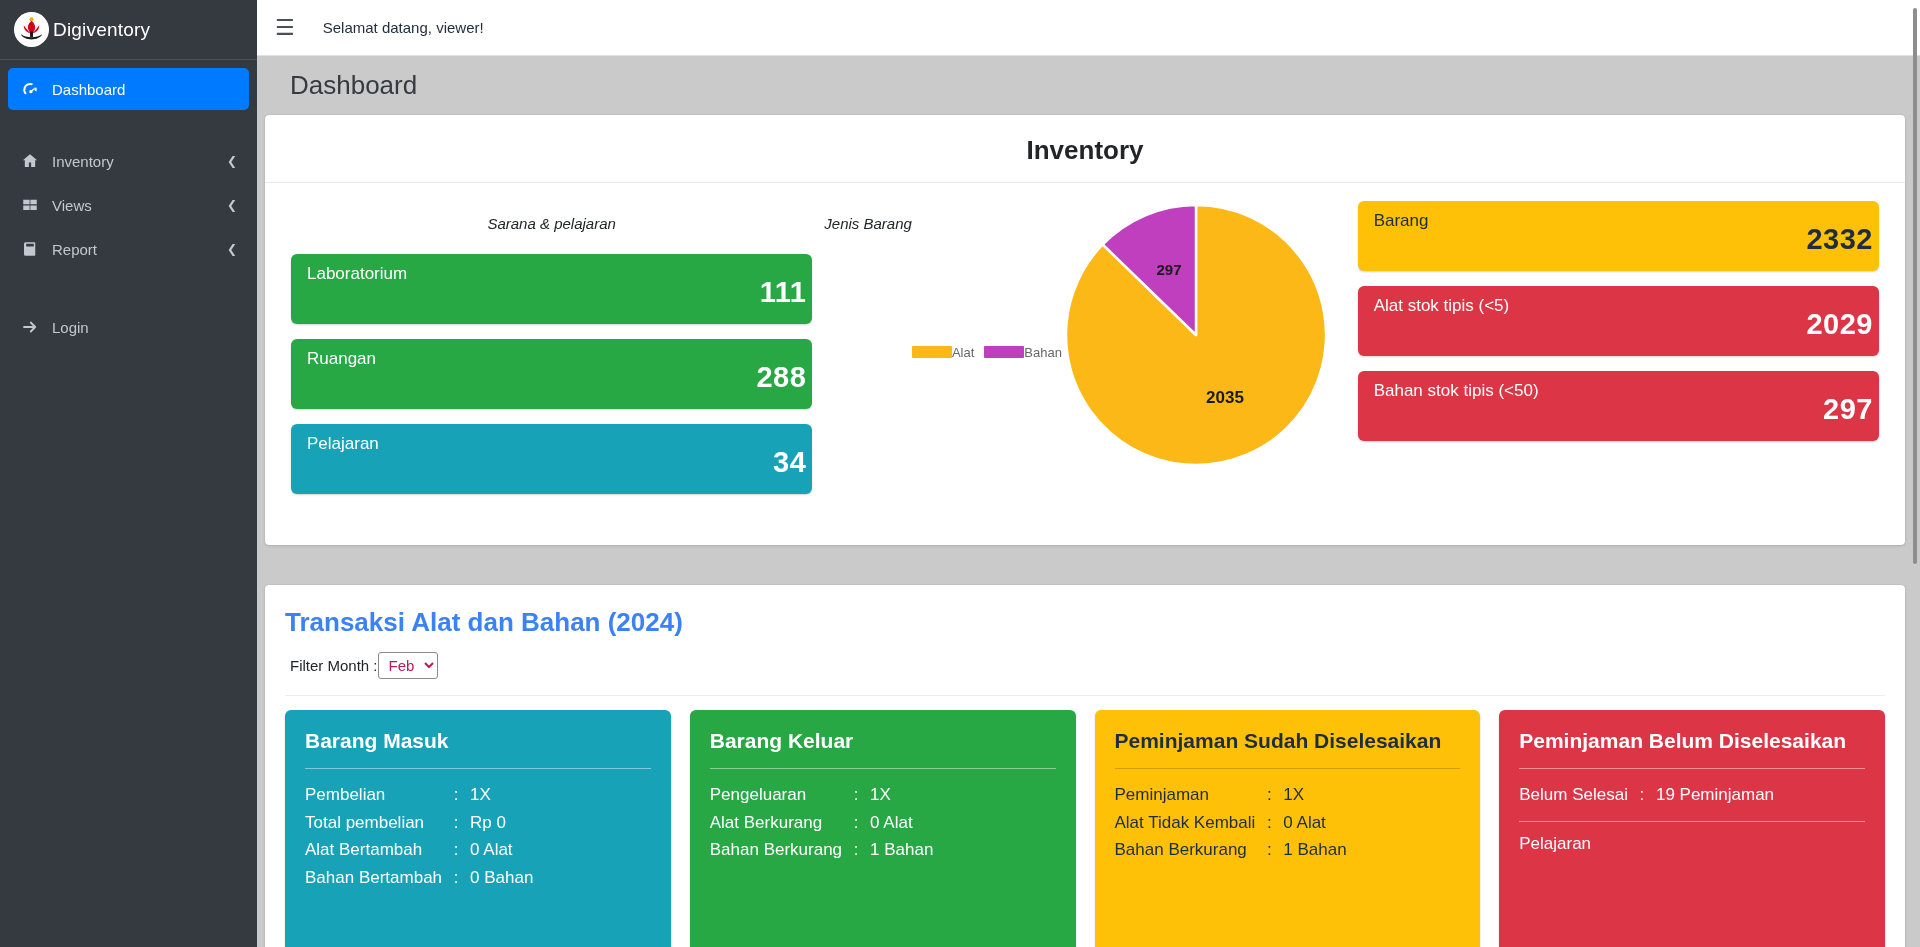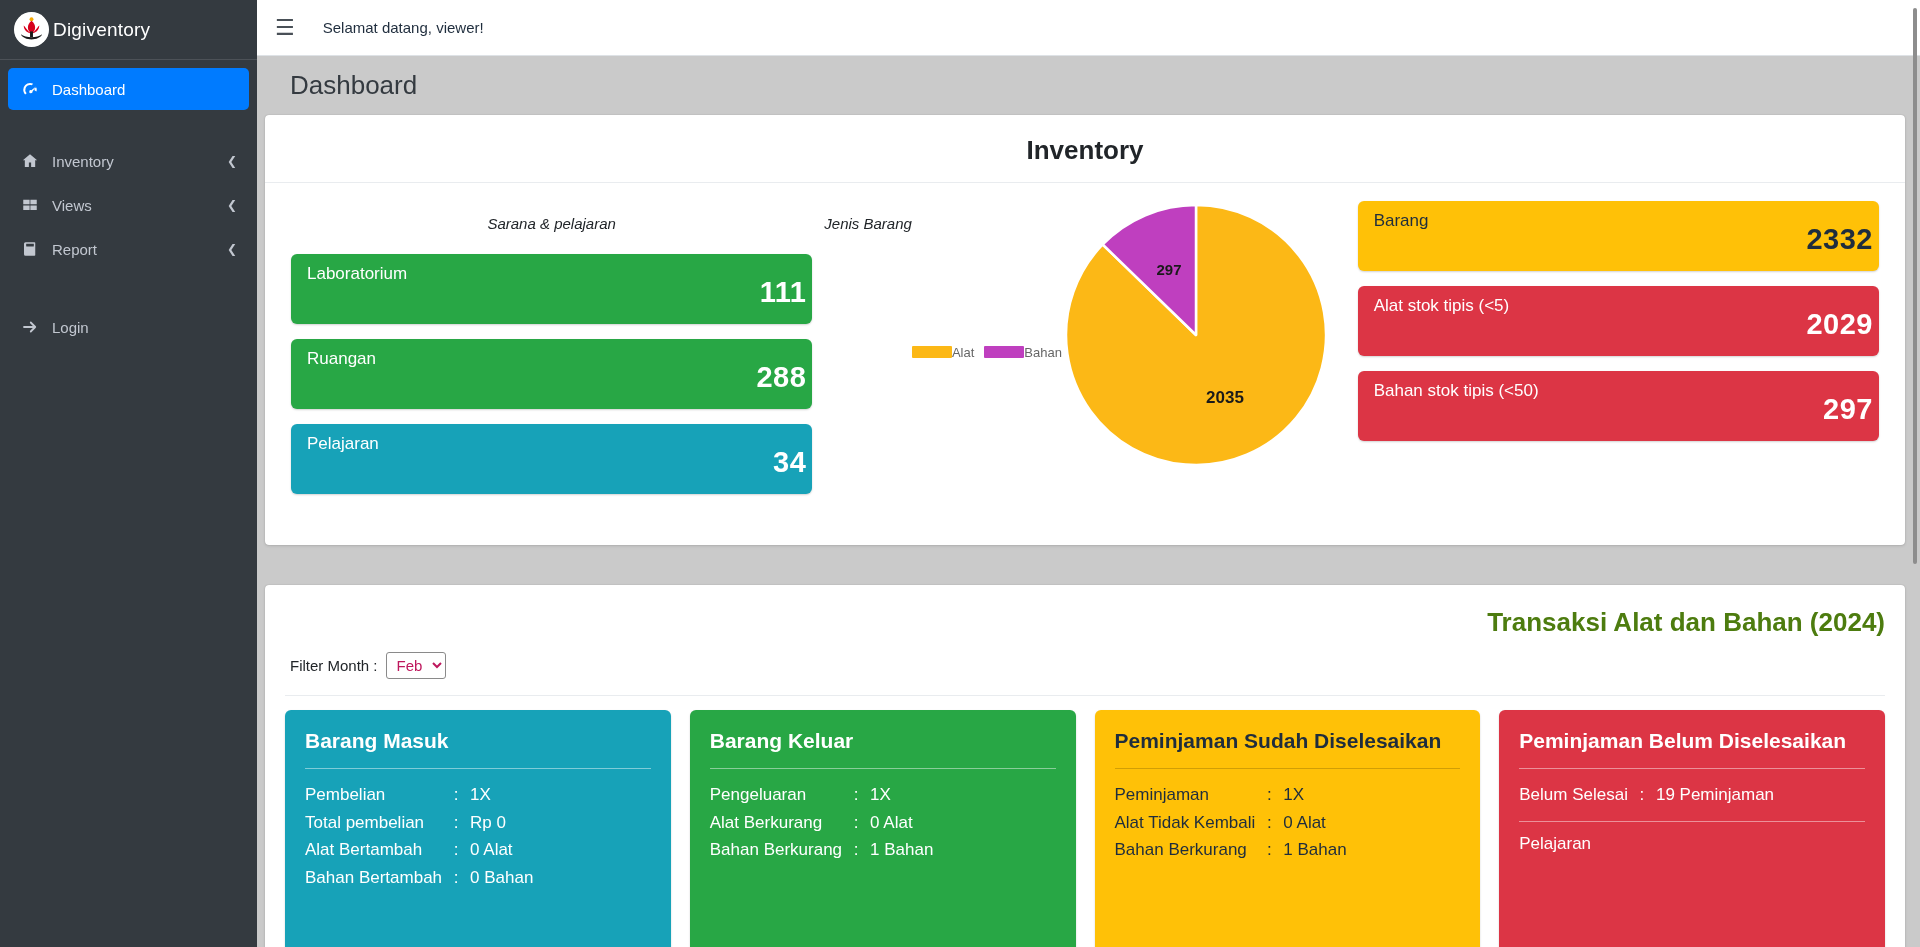--- a/index.html
+++ b/index.html
@@ -60,22 +60,22 @@
   .legend-item{display:flex;align-items:center;gap:0;cursor:pointer;}
   .legend-swatch{width:40px;height:12px;border-radius:1px;display:inline-block;}
   .legend-label{font-size:13px;color:#666;}
   .sw-alat{background:#fcb816;}
   .sw-bahan{background:#bf3fbf;}
   .pie-wrap svg{display:block;}
   .pie-value{font-weight:700;fill:#1a1a1a;}
 
   
   .trans-header{padding:22px 20px 0;}
-  .trans-title{text-align:right;font-size:26px;font-weight:700;color:#4d7c0f;margin:0 0 14px;}
-  .filter-row{display:flex;align-items:center;gap:8px;padding:0 0 16px 5px;
+  .trans-title{text-align:left;font-size:26px;font-weight:700;color:#3b82f6;margin:0 0 14px;}
+  .filter-row{display:flex;align-items:center;padding:0 0 16px 5px;
     border-bottom:1px solid #e9ecef;}
   .filter-label{font-size:15px;color:#212529;}
   .filter-select{font-size:15px;padding:3px 6px;border:1px solid #8a8a8a;border-radius:3px;
     background:#fff;color:#be185d;font-family:"Liberation Sans",sans-serif;}
   .trans-body{padding:14px 20px 20px;display:grid;grid-template-columns:repeat(4,1fr);gap:19px;}
   .tcard{border-radius:6px;padding:18px 20px;color:#fff;min-height:360px;
     box-shadow:0 1px 2px rgba(0,0,0,.18);}
   .tcard.bg-yellow{color:#1f2d3d;}
   .tcard-title{font-size:21px;font-weight:700;margin:0 0 14px;line-height:1.25;}
   .tcard-divider{border:none;border-top:1px solid rgba(255,255,255,.45);margin:0 0 12px;}

